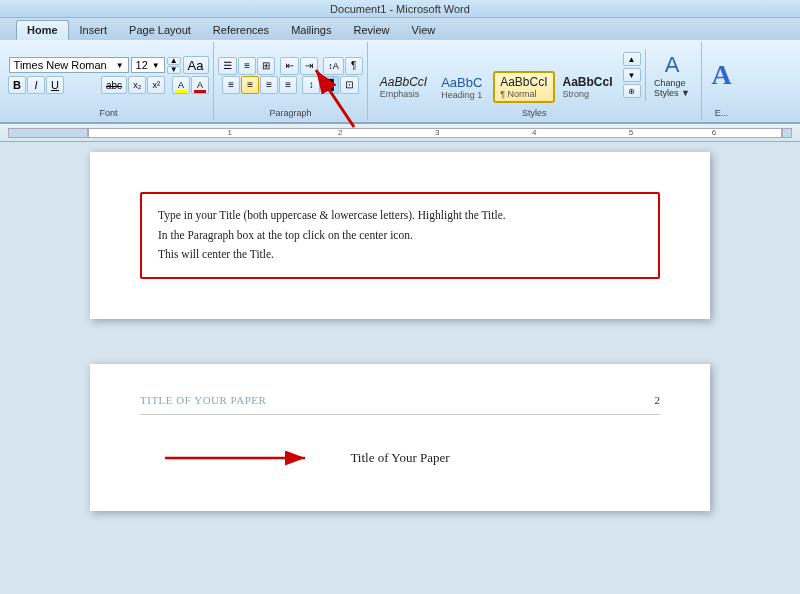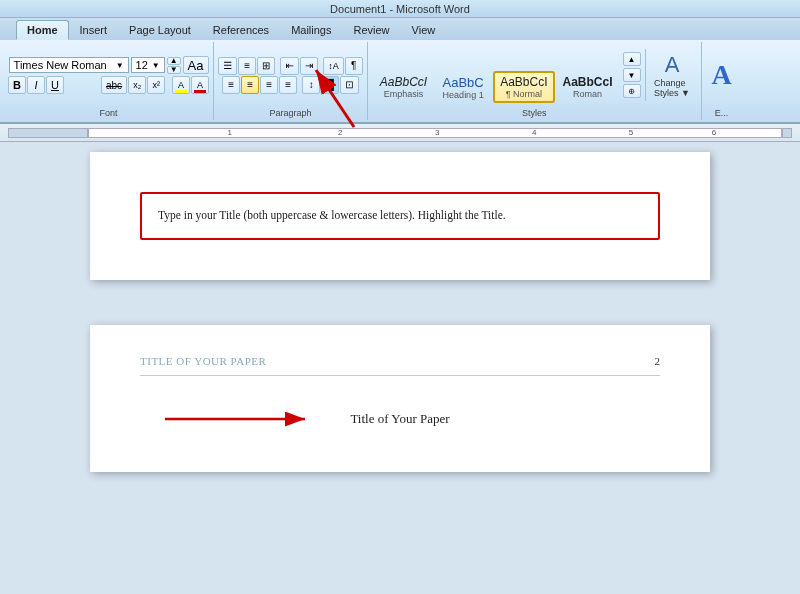--- a/index.html
+++ b/index.html
@@ -162,21 +162,21 @@
       align-items: center;
       gap: 2px;
       padding: 2px;
     }
     .style-btn {
       border: 1px solid transparent;
       border-radius: 3px;
       padding: 2px 5px;
       cursor: pointer;
       font-size: 10px;
-      text-align: center;
+      text-align: left;
       min-width: 56px;
       background: transparent;
       margin-top: 24px;
     }
     .style-btn.active-style {
       border: 2px solid #c8a000;
       background: linear-gradient(to bottom, #fff8cc, #ffeaa0);
     }
     .style-btn-text { font-size: 12px; color: #222; }
     .style-btn-label { font-size: 9px; color: #555; }
@@ -419,21 +419,21 @@
             <div class="style-btn-label">Heading 1</div>
           </div>
 
           <div class="style-btn active-style">
             <div class="style-btn-text">AaBbCcI</div>
             <div class="style-btn-label">¶ Normal</div>
           </div>
 
           <div class="style-btn">
             <div class="style-btn-text" style="font-weight:bold;">AaBbCcI</div>
-            <div class="style-btn-label">Roman</div>
+            <div class="style-btn-label">Strong</div>
           </div>
 
           <div style="display:flex;flex-direction:column;gap:2px;margin-left:2px;">
             <div class="ribbon-btn" style="font-size:8px;height:14px;">▲</div>
             <div class="ribbon-btn" style="font-size:8px;height:14px;">▼</div>
             <div class="ribbon-btn" style="font-size:8px;height:14px;">⊕</div>
           </div>
 
           <div class="divider-v"></div>
 
@@ -482,20 +482,22 @@
     </defs>
     <line x1="60" y1="65" x2="22" y2="8" stroke="#cc0000" stroke-width="3" marker-end="url(#arrowhead)"></line>
   </svg>
 </div>
 
 <div class="doc-area">
 
   <div class="page">
     <div class="instruction-box">
       <div class="instruction-line">Type in your Title (both uppercase &amp; lowercase letters). Highlight the Title.</div>
+      <div class="instruction-line">In the Paragraph box at the top click on the center icon.</div>
+      <div class="instruction-line">This will center the Title.</div>
     </div>
   </div>
 
   <div class="page" style="min-height:120px;margin-top:30px;">
     <div class="page2-header">
       <span class="page2-header-text">TITLE OF YOUR PAPER</span>
       <span class="page2-num">2</span>
     </div>
     <div class="page2-title">
       

